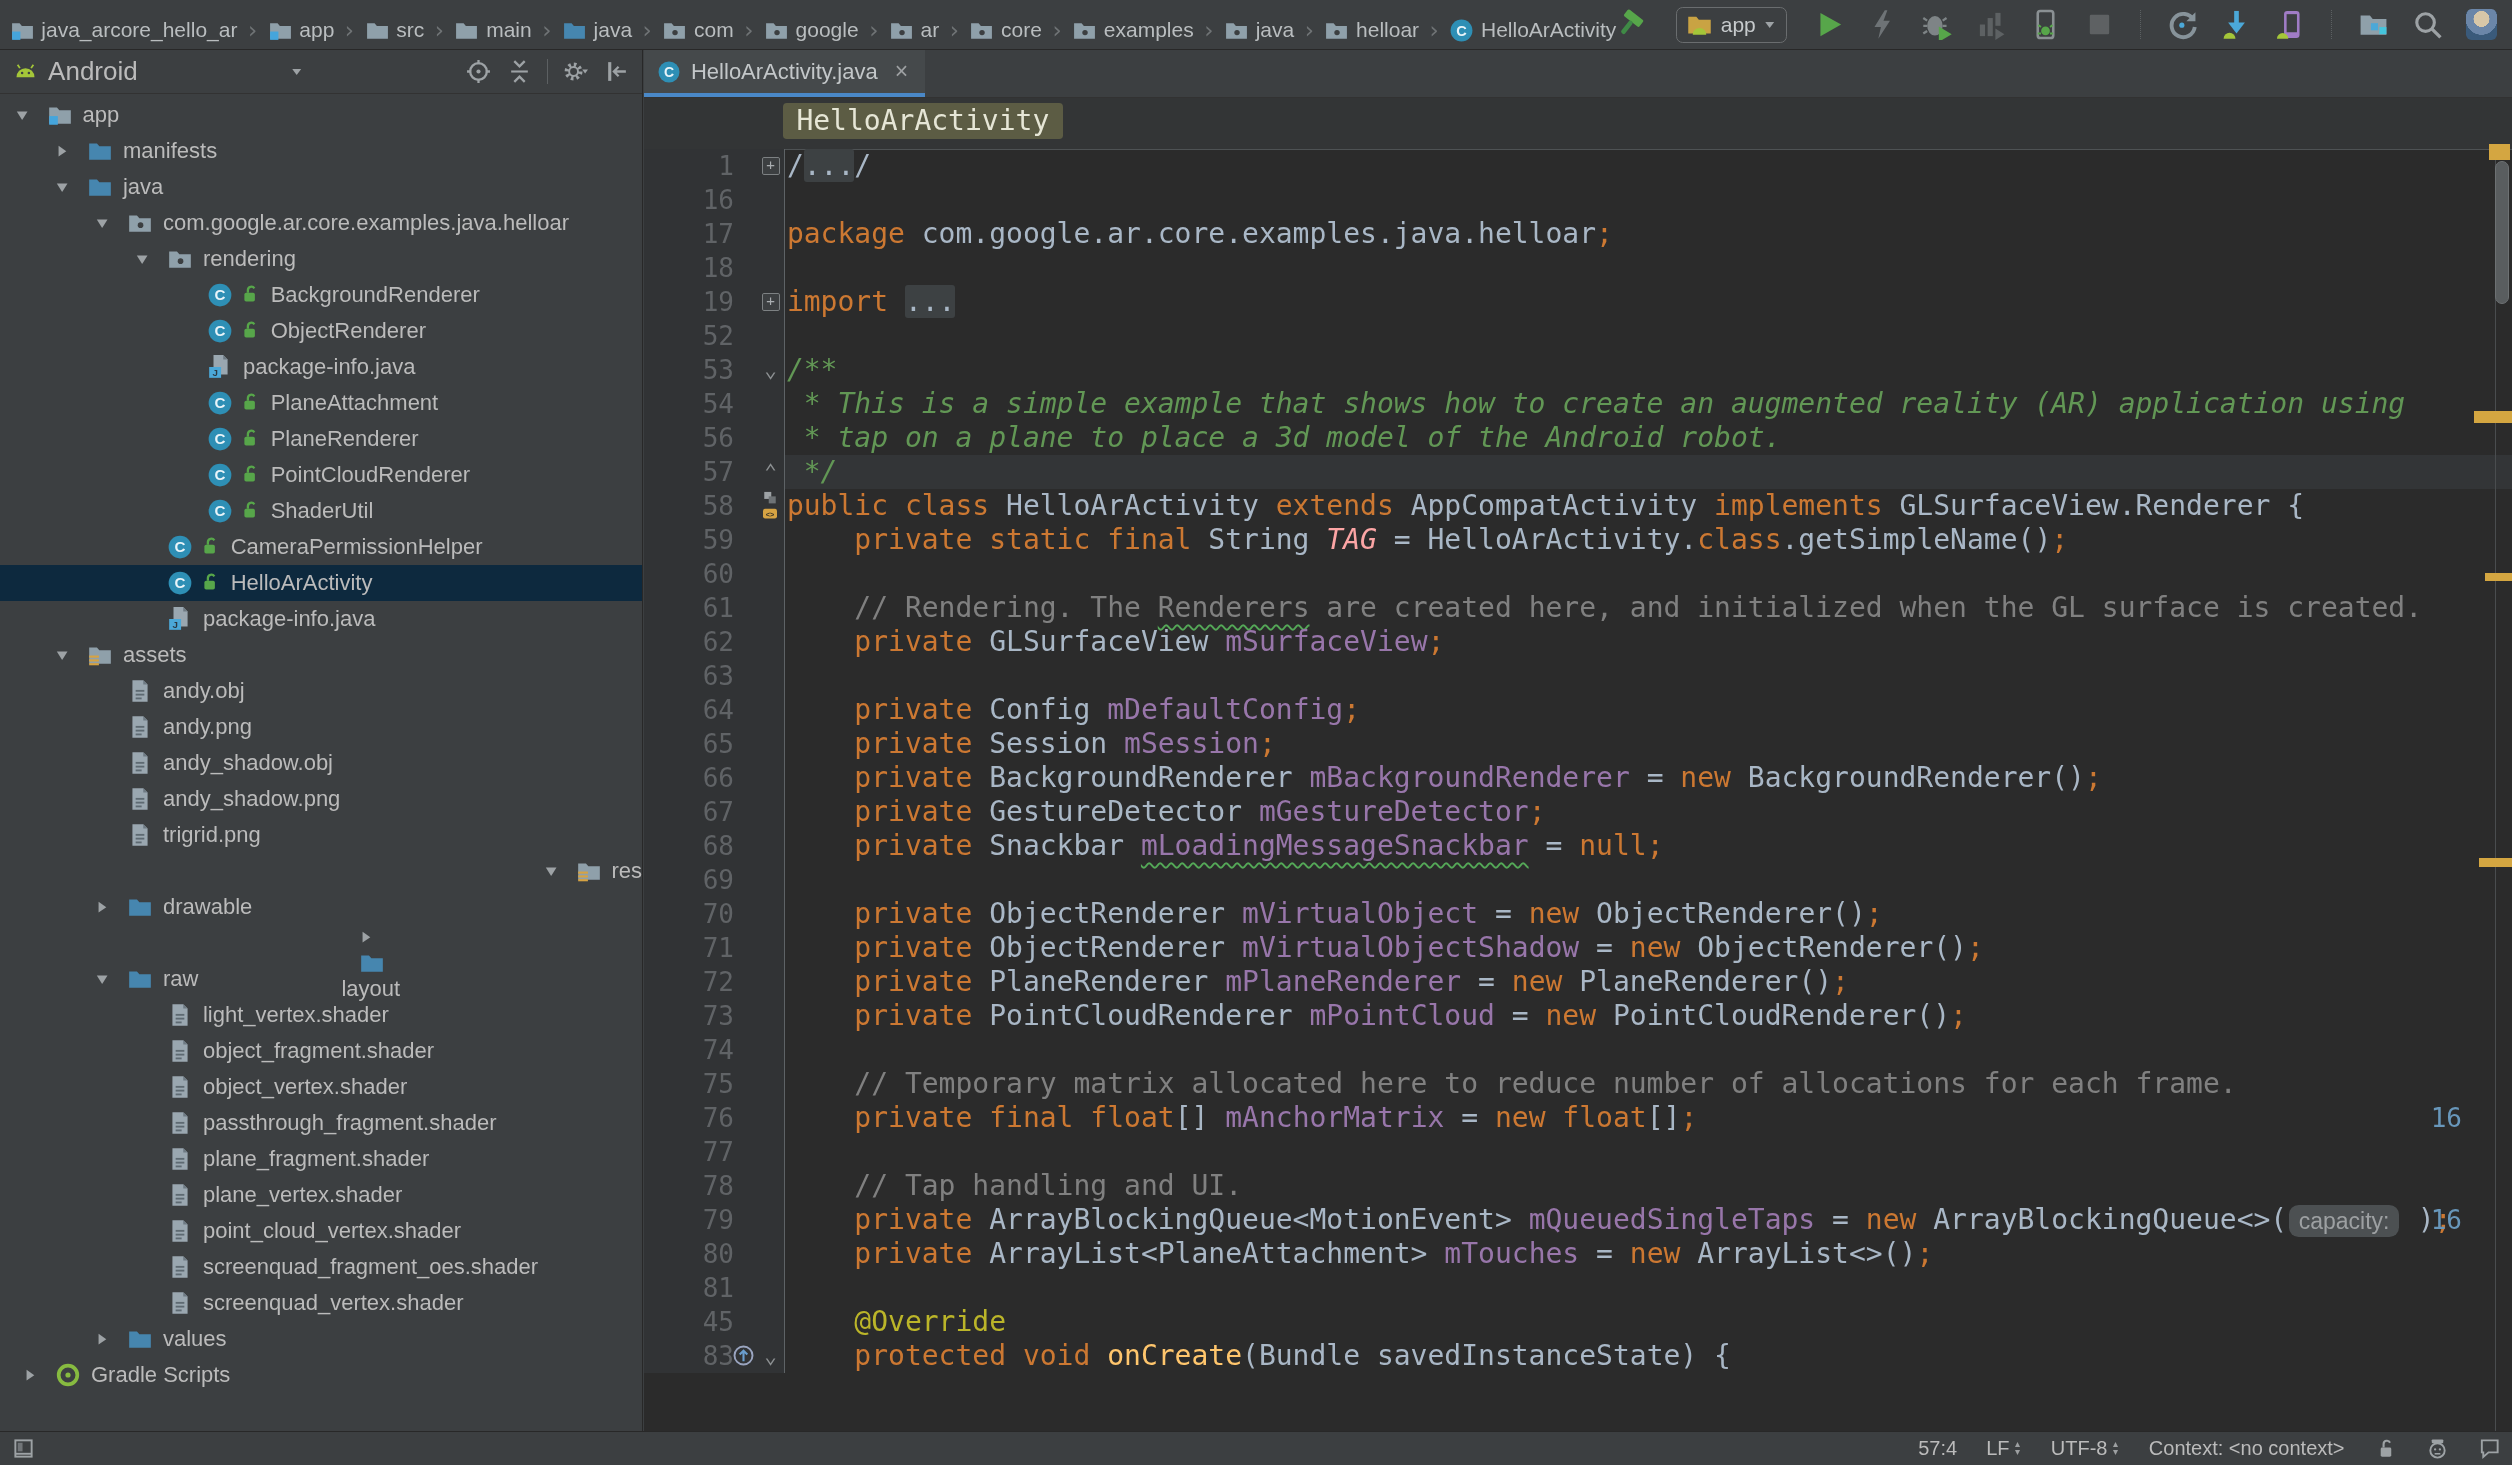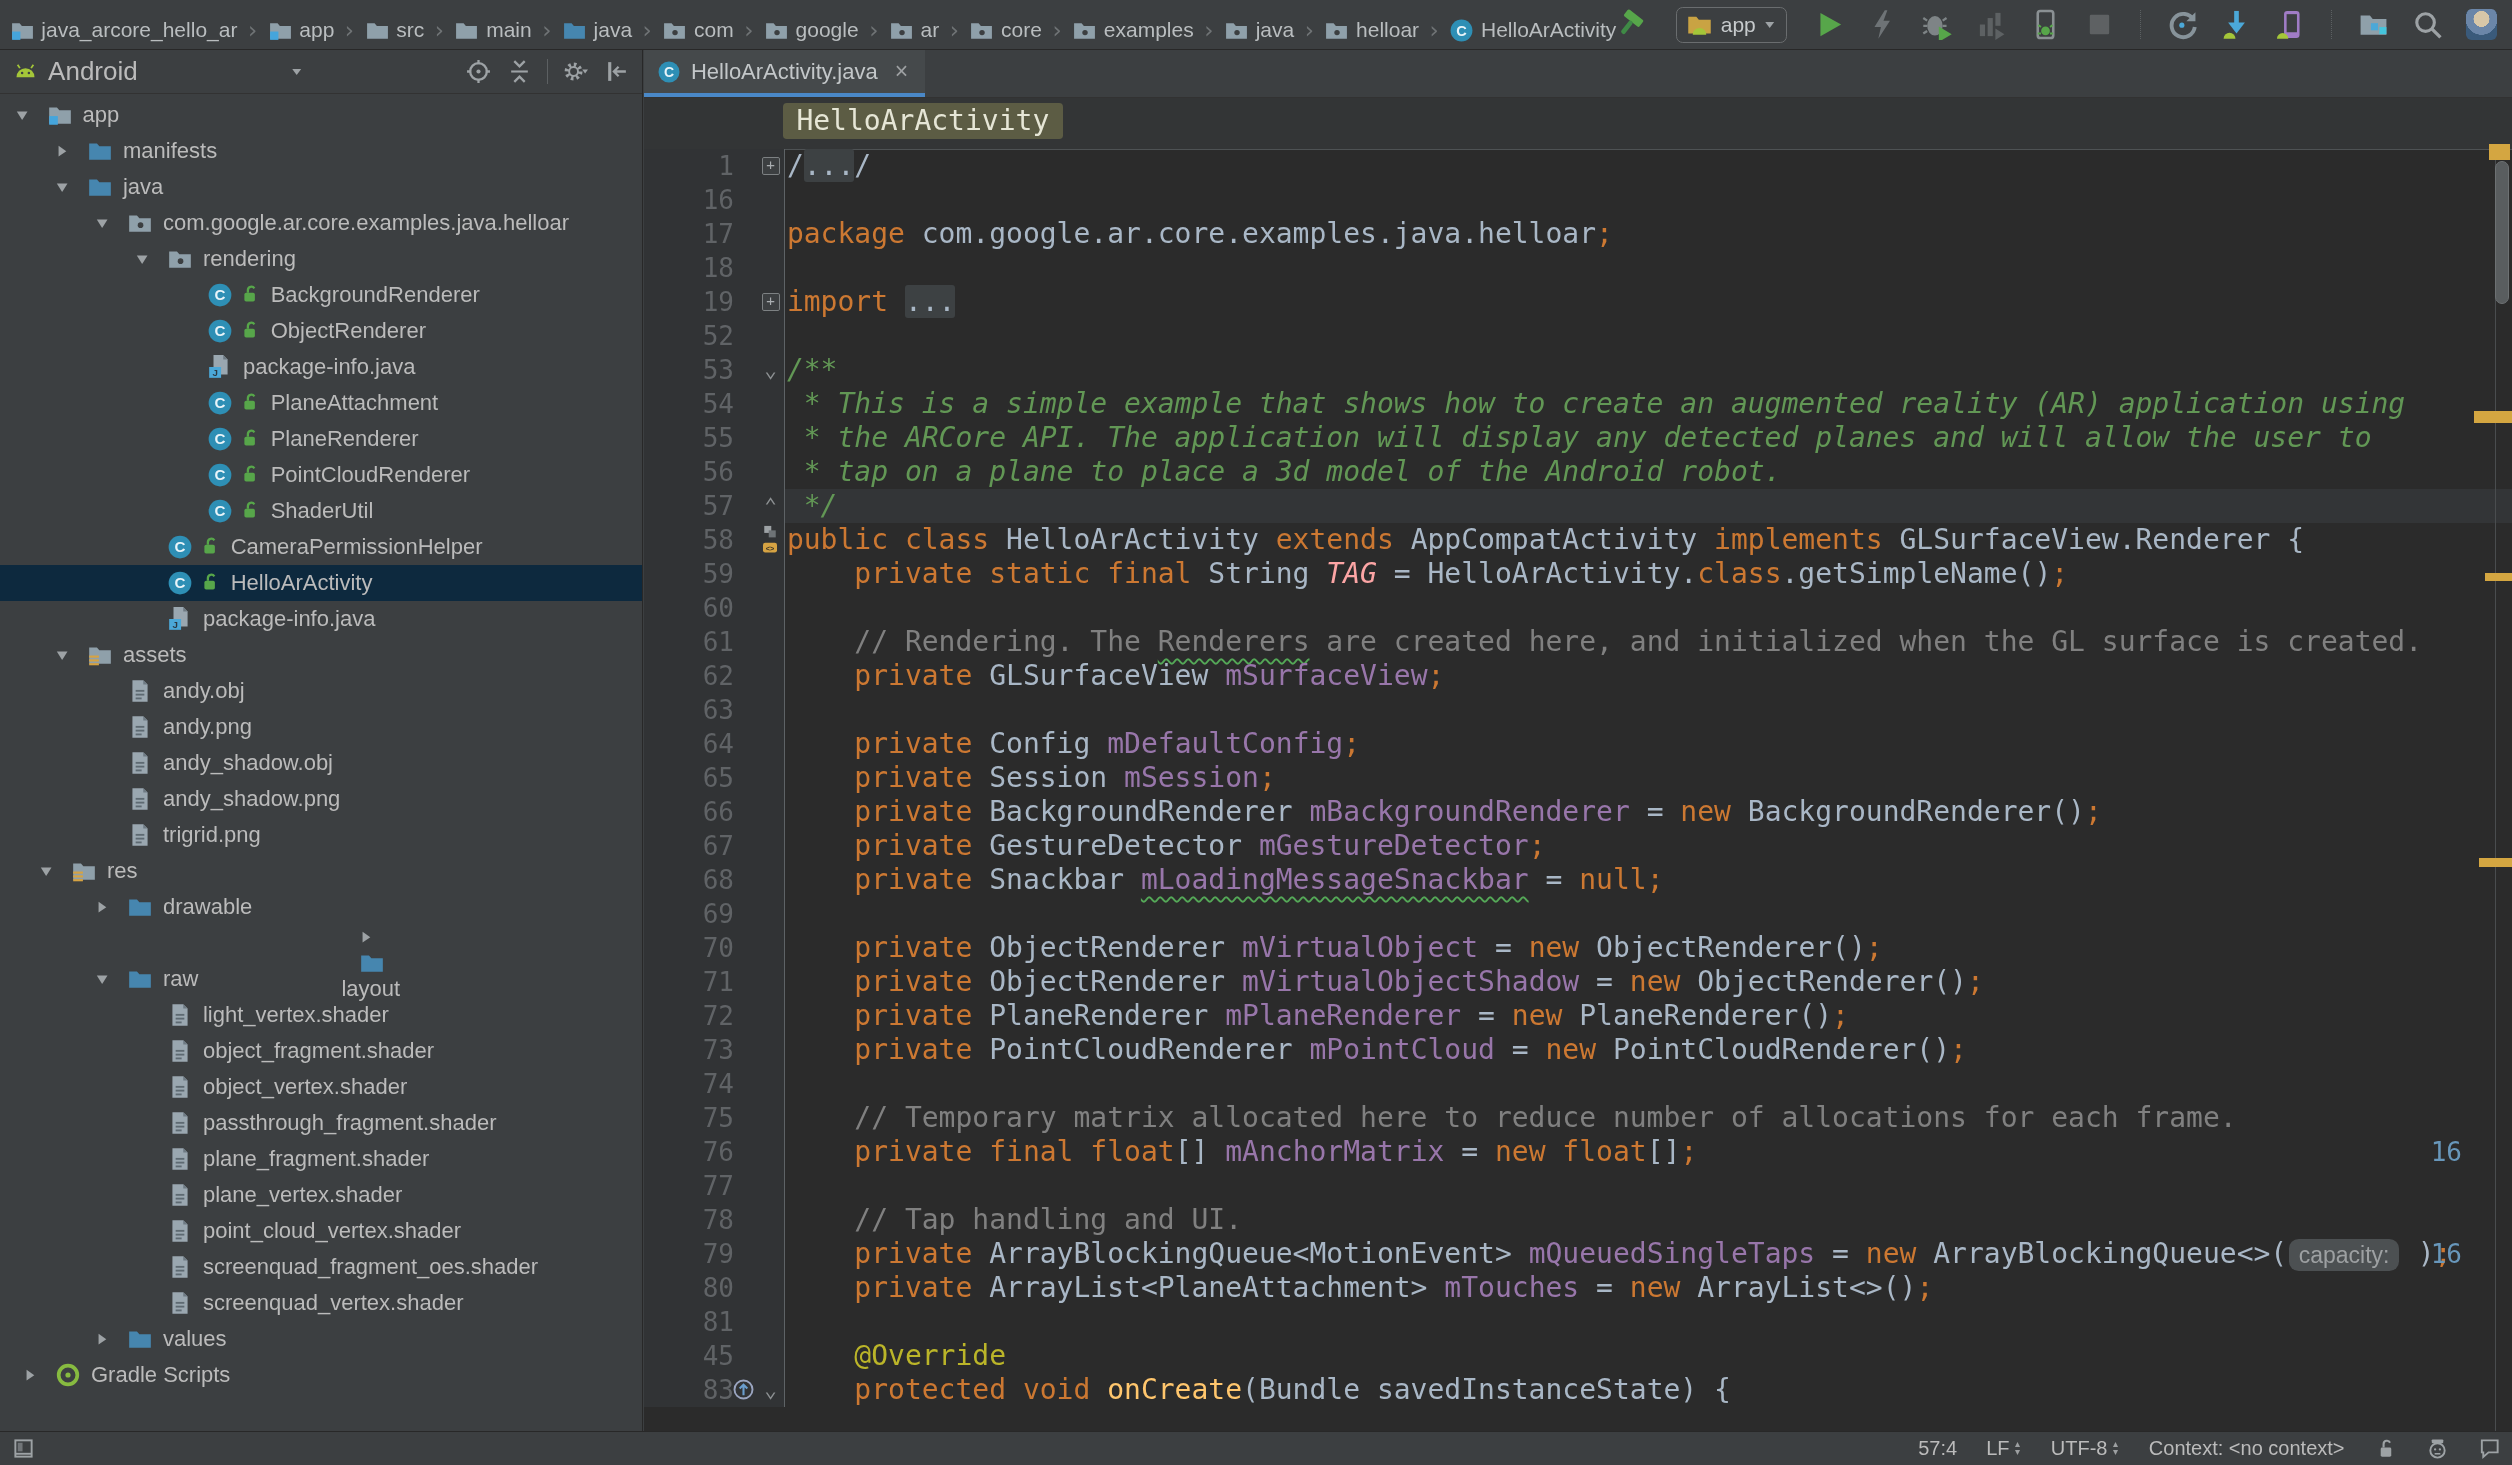--- a/index.html
+++ b/index.html
@@ -671,21 +671,21 @@
             <svg viewBox="0 0 24 24" width="100%" height="100%">
               <path d="M5 2h10l4 4v16H5z" fill="#9aa7b0"></path>
               <path d="M15 2l4 4h-4z" fill="#6e7a82"></path>
               <rect x="8" y="11" width="8" height="1.7" fill="#5e6a72"></rect>
               <rect x="8" y="14.5" width="8" height="1.7" fill="#5e6a72"></rect>
               <rect x="8" y="18" width="5.5" height="1.7" fill="#5e6a72"></rect>
             </svg>
           </span>
           <span class="tlabel">trigrid.png</span>
         </div>
-        <div class="trow" style="padding-left: 34px;">
+        <div class="trow" style="padding-left: 62px; justify-content: flex-end;">
           <span class="arrow">
             <svg viewBox="0 0 24 24" width="14.3" height="14.3">
               <path d="M3 6h18L12 20z" fill="#9da2a5"></path>
             </svg>
           </span>
           <span class="ic ticon">
             <svg viewBox="0 0 24 24" width="100%" height="100%">
               <path d="M2 20V5h7.2l2.2 2.7H22V20z" fill="#8fa0aa"></path>
               <rect x="2" y="12.5" width="9" height="2" fill="#d6a343"></rect>
               <rect x="2" y="16" width="9" height="2" fill="#d6a343"></rect>
@@ -946,26 +946,20 @@
               <span class="foldch">⌄</span>
             </span>
           </div>
           <div class="ct"><span class="tk doc">/**</span></div>
         </div>
         <div class="cl">
           <div class="gut">
             <span class="num">54</span>
           </div>
           <div class="ct"><span class="tk doc"> * This is a simple example that shows how to create an augmented reality (AR) application using</span></div>
-        </div>
-        <div class="cl">
-          <div class="gut">
-            <span class="num">55</span>
-          </div>
-          <div class="ct"><span class="tk doc"> * the ARCore API. The application will display any detected planes and will allow the user to</span></div>
         </div>
         <div class="cl">
           <div class="gut">
             <span class="num">56</span>
           </div>
           <div class="ct"><span class="tk doc"> * tap on a plane to place a 3d model of the Android robot.</span></div>
         </div>
         <div class="cl cur">
           <div class="gut">
             <span class="num">57</span>

